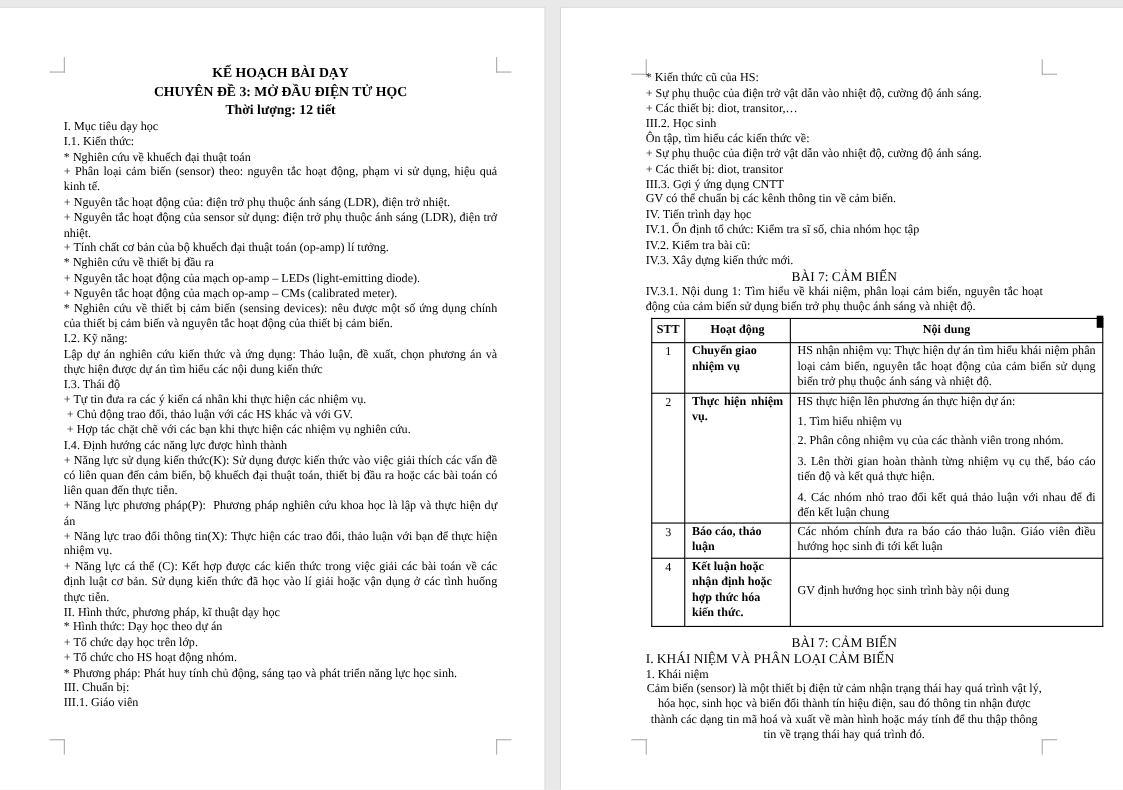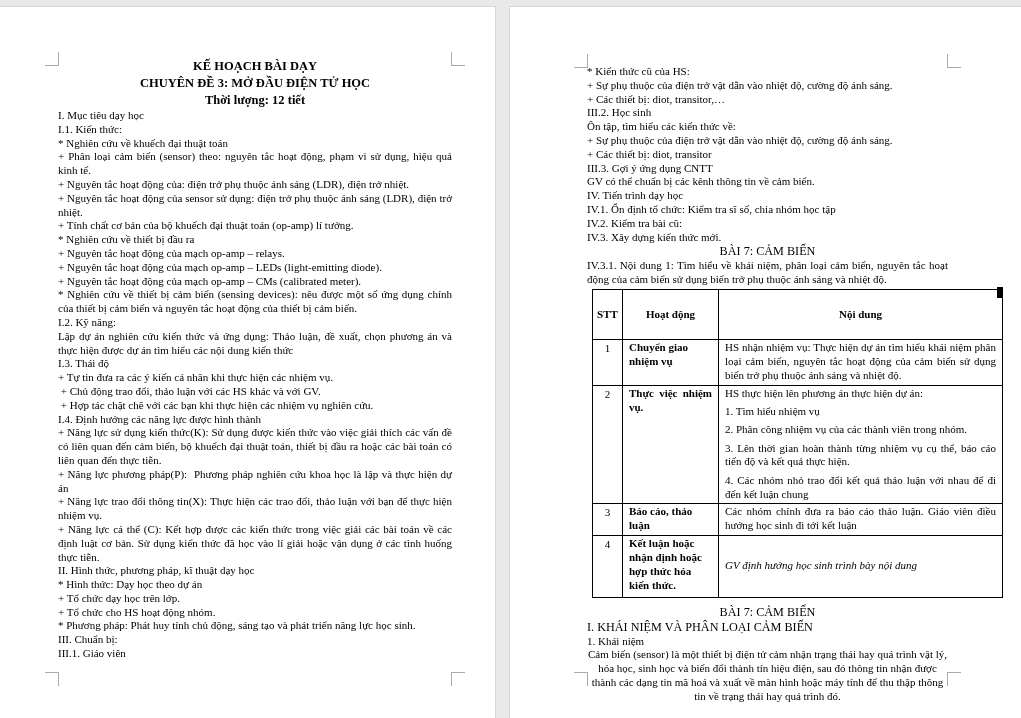--- a/index.html
+++ b/index.html
@@ -37,27 +37,27 @@
   .p2-bl{left:64px;top:665px;} .p2-br{left:437px;top:665px;}
   
   table.acttab{
     border-collapse:collapse;table-layout:fixed;
     width:410px;margin:2px 0 0 5px;
   }
   .acttab th,.acttab td{
     border:1.4px solid #000;font-size:11px;line-height:13.8px;
     vertical-align:top;box-sizing:border-box;
   }
-  .acttab th{font-weight:bold;padding:18px 2px;}
+  .acttab th{font-weight:bold;padding:4px 2px;}
   .acttab td{padding:1px 6px 2px;}
   .acttab td.stt{text-align:center;padding-top:2px;}
   .acttab td.act{font-weight:bold;margin-top:32px;}
   .acttab td.act.jst{text-align:justify;}
   .acttab td.cont{text-align:justify;}
-  .acttab td.mid{vertical-align:middle;font-style:italic;}
+  .acttab td.mid{vertical-align:middle;}
   .cellp{margin:0 0 4.5px;}
   .cellp:last-child{margin-bottom:0;}
   .tab-handle{position:absolute;left:487px;top:280px;width:6px;height:11px;background:#000;}
 </style>
 </head>
 <body>
 
 <div>
 
   <div class="page page1">
@@ -73,21 +73,20 @@
         </div>
       <div id="p1-body">
           <p class="para"><span class="b">I. Mục tiêu dạy học</span></p>
           <p class="para"><span class="b">I.1. Kiến thức:</span></p>
           <p class="para"><span>* Nghiên cứu về khuếch đại thuật toán</span></p>
           <p class="para"><span>+ Phân loại cảm biến (sensor) theo: nguyên tắc hoạt động, phạm vi sử dụng, hiệu quả kinh tế.</span></p>
           <p class="para"><span>+ Nguyên tắc hoạt động của: điện trở phụ thuộc ánh sáng (LDR), điện trở nhiệt.</span></p>
           <p class="para"><span>+ Nguyên tắc hoạt động của sensor sử dụng: điện trở phụ thuộc ánh sáng (LDR), điện trở nhiệt.</span></p>
           <p class="para"><span>+ Tính chất cơ bản của bộ khuếch đại thuật toán (op-amp) lí tưởng.</span></p>
           <p class="para"><span>* Nghiên cứu về thiết bị đầu ra</span></p>
-          <p class="para"><span>+ Nguyên tắc hoạt động của mạch op-amp – relays.</span></p>
           <p class="para"><span>+ Nguyên tắc hoạt động của mạch op-amp – LEDs (light-emitting diode).</span></p>
           <p class="para"><span>+ Nguyên tắc hoạt động của mạch op-amp – CMs (calibrated meter).</span></p>
           <p class="para"><span>* Nghiên cứu về thiết bị cảm biến (sensing devices): nêu được một số ứng dụng chính của thiết bị cảm biến và nguyên tắc hoạt động của thiết bị cảm biến.</span></p>
           <p class="para"><span class="b">I.2. Kỹ năng:</span></p>
           <p class="para"><span>Lập dự án nghiên cứu kiến thức và ứng dụng: Thảo luận, đề xuất, chọn phương án và thực hiện được dự án tìm hiểu các nội dung kiến thức</span></p>
           <p class="para"><span class="b">I.3. Thái độ</span></p>
           <p class="para"><span>+ Tự tin đưa ra các ý kiến cá nhân khi thực hiện các nhiệm vụ.</span></p>
           <p class="para"><span>&nbsp;+ Chủ động trao đổi, thảo luận với các HS khác và với GV.</span></p>
           <p class="para"><span>&nbsp;+ Hợp tác chặt chẽ với các bạn khi thực hiện các nhiệm vụ nghiên cứu.</span></p>
           <p class="para"><span class="b">I.4. Định hướng các năng lực được hình thành</span></p>
@@ -144,21 +143,21 @@
             </tr>
             <tr style="height: 41px;">
               <td class="stt">1</td>
               <td class="act">Chuyển giao nhiệm vụ</td>
               <td class="cont">
                 <p class="para cellp">HS nhận nhiệm vụ: Thực hiện dự án tìm hiểu khái niệm phân loại cảm biến, nguyên tắc hoạt động của cảm biến sử dụng biến trở phụ thuộc ánh sáng và nhiệt độ.</p>
               </td>
             </tr>
             <tr style="height: 109px;">
               <td class="stt">2</td>
-              <td class="act jst">Thực việc nhiệm vụ.</td>
+              <td class="act jst">Thực hiện nhiệm vụ.</td>
               <td class="cont">
                 <p class="para cellp">HS thực hiện lên phương án thực hiện dự án:</p>
                 <p class="para cellp">1. Tìm hiểu nhiệm vụ</p>
                 <p class="para cellp">2. Phân công nhiệm vụ của các thành viên trong nhóm.</p>
                 <p class="para cellp">3. Lên thời gian hoàn thành từng nhiệm vụ cụ thể, báo cáo tiến độ và kết quả thực hiện.</p>
                 <p class="para cellp">4. Các nhóm nhỏ trao đổi kết quả thảo luận với nhau để đi đến kết luận chung</p>
               </td>
             </tr>
             <tr style="height: 32px;">
               <td class="stt">3</td>

